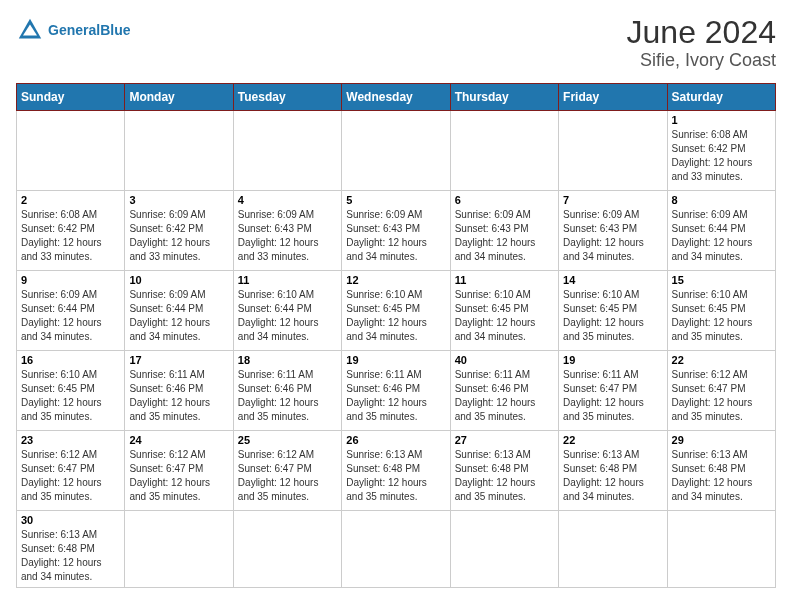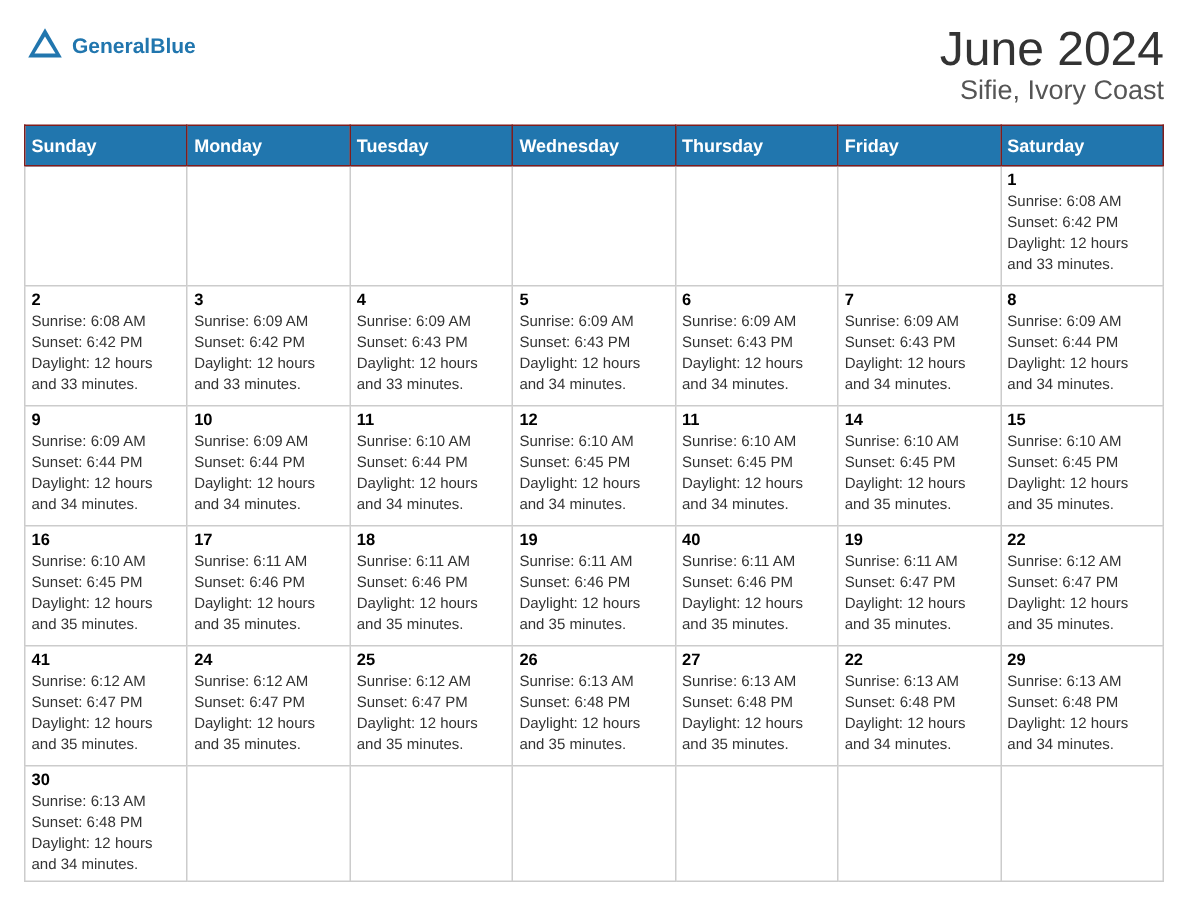--- a/index.html
+++ b/index.html
@@ -285,21 +285,21 @@
         <td>
           <span class="day-num">22</span>
           <div class="day-info" style="white-space: pre-line;">Sunrise: 6:12 AM
 Sunset: 6:47 PM
 Daylight: 12 hours
 and 35 minutes.</div>
         </td>
       </tr>
       <tr>
         <td>
-          <span class="day-num">41</span>
+          <span class="day-num">23</span>
           <div class="day-info" style="white-space: pre-line;">Sunrise: 6:12 AM
 Sunset: 6:47 PM
 Daylight: 12 hours
 and 35 minutes.</div>
         </td>
         <td>
           <span class="day-num">24</span>
           <div class="day-info" style="white-space: pre-line;">Sunrise: 6:12 AM
 Sunset: 6:47 PM
 Daylight: 12 hours

